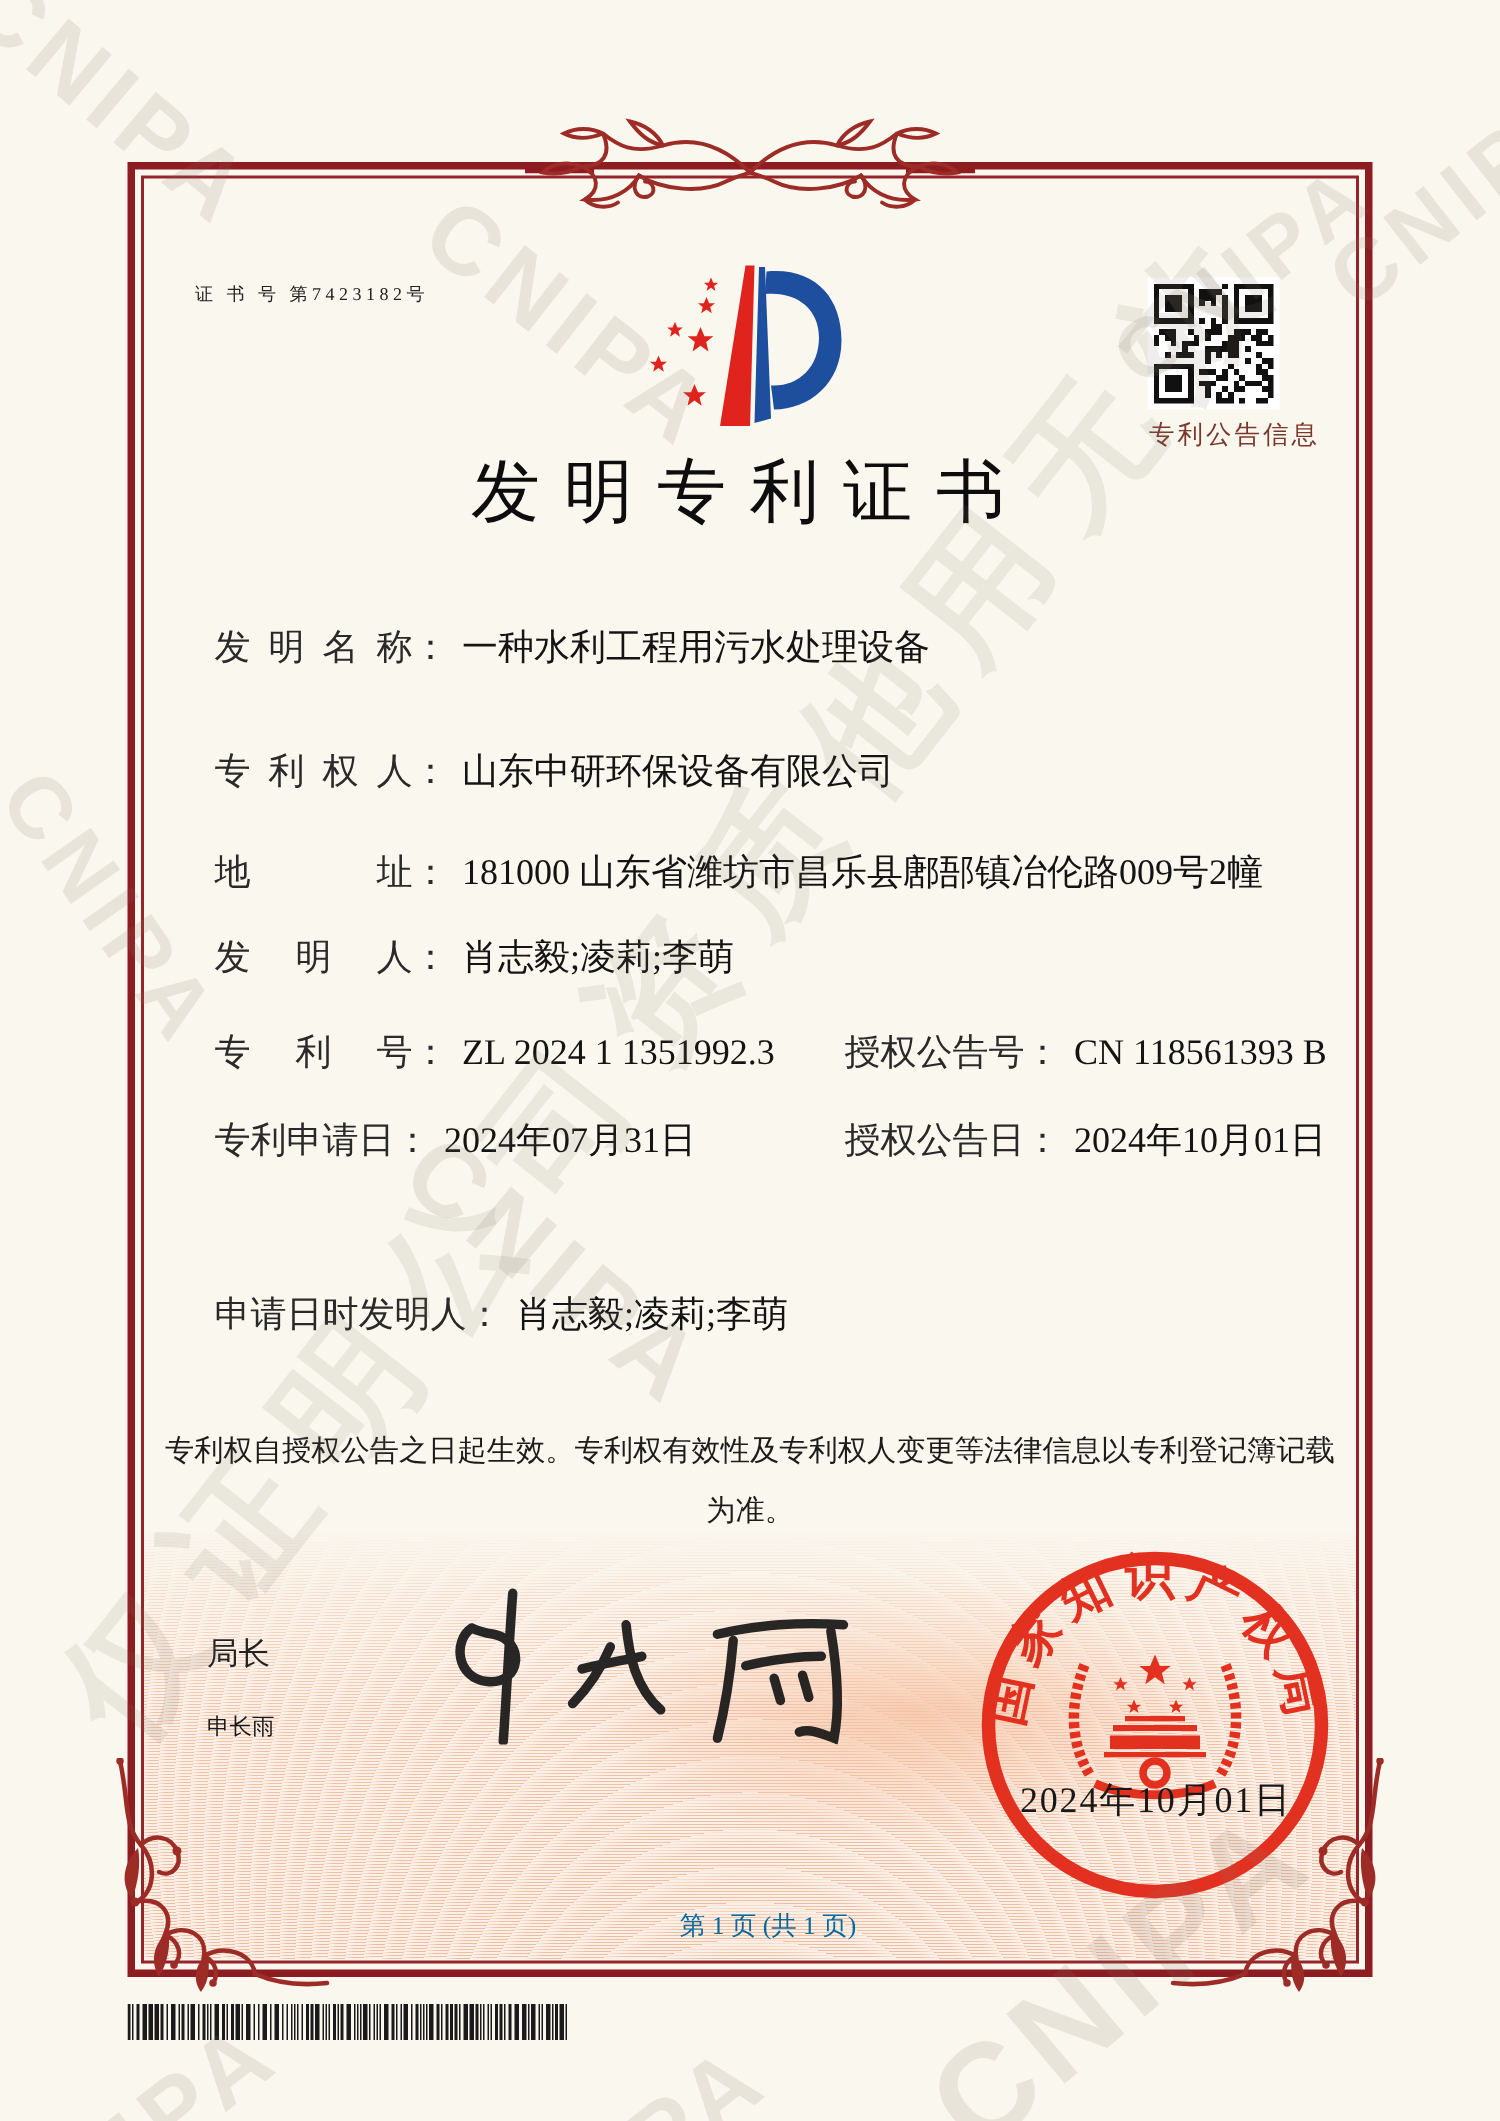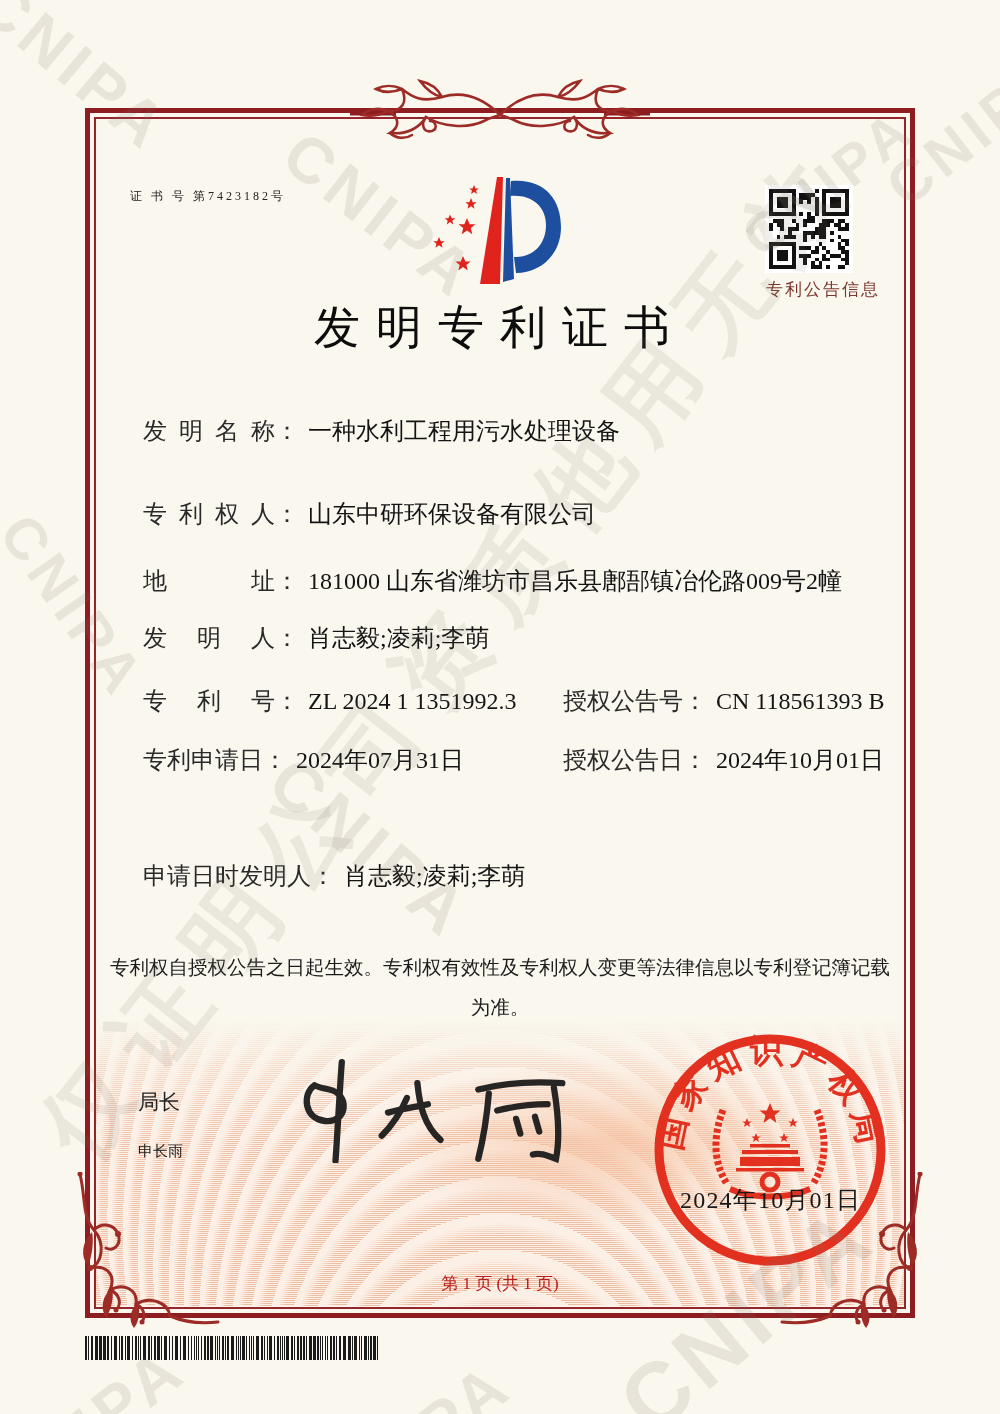--- a/index.html
+++ b/index.html
@@ -34,21 +34,21 @@
      background:
        radial-gradient(closest-side at 64% 42%, rgba(246,193,160,.75), rgba(246,193,160,0) 75%),
        repeating-radial-gradient(140% 110% at 50% 230%, rgba(228,158,122,.5) 0 1.3px, rgba(252,240,231,.95) 2.6px 7px),
        linear-gradient(180deg,#fbf0e6,#f7ddca);
      -webkit-mask-image:linear-gradient(180deg,transparent 0,rgba(0,0,0,.55) 45px,#000 120px);
      mask-image:linear-gradient(180deg,transparent 0,rgba(0,0,0,.55) 45px,#000 120px);}
   .signer-role{left:138px;top:1088px;font-size:21px;color:#222;}
   .signer-name{left:138px;top:1142px;font-size:15px;color:#181818;}
   .sig{left:280px;top:1058px;}
   .seal{left:650px;top:1030px;opacity:.96;}
-  .footer{left:85px;top:1272px;width:830px;text-align:center;font-size:17px;color:#b91c1c;}
+  .footer{left:85px;top:1272px;width:830px;text-align:center;font-size:17px;color:#0369a1;padding-left:12px;}
   .barcode{left:85px;top:1336px;}
   .orn{color:#9d2b26;}
 </style>
 </head>
 <body>
 
 <div class="page">
 
   <div class="abs waves"></div>
 

